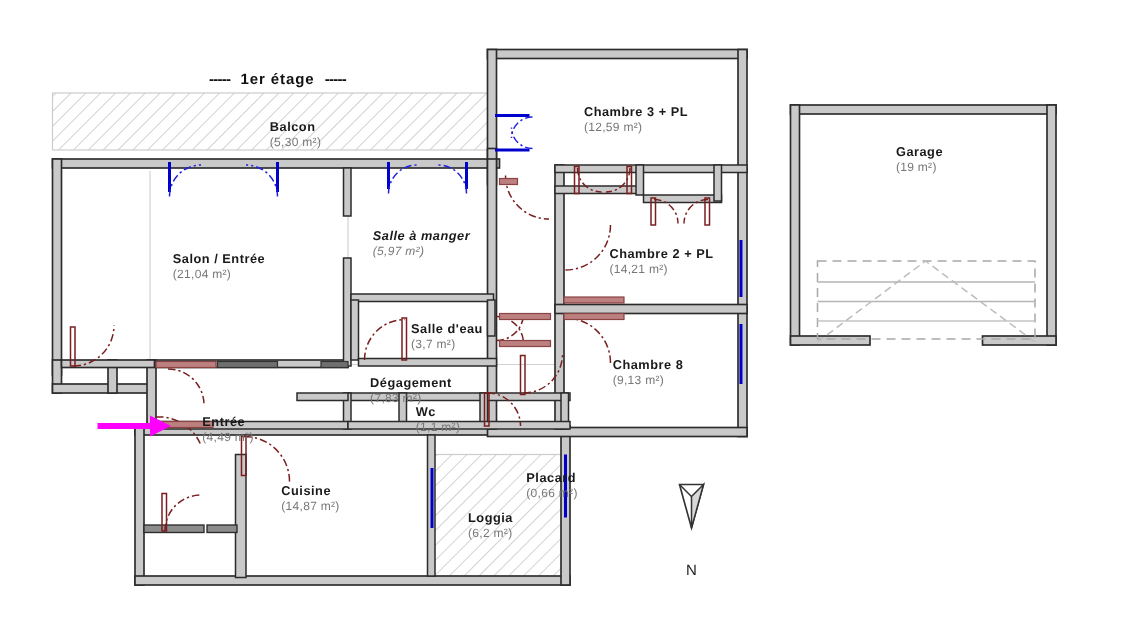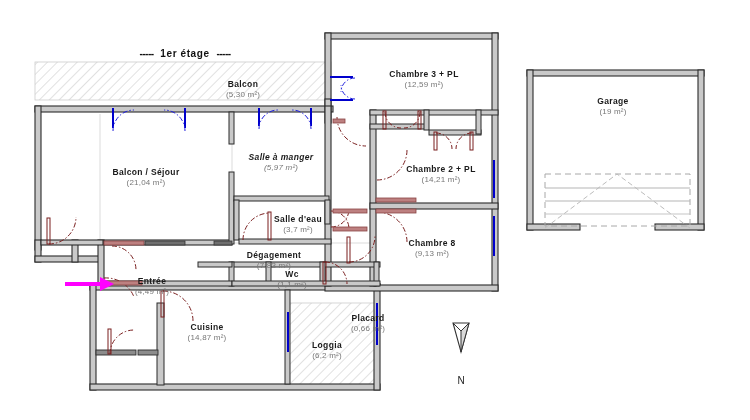--- a/index.html
+++ b/index.html
@@ -15,21 +15,21 @@
     overflow: hidden;
   }
   #plan {
     position: absolute;
     left: 0; top: 0;
     width: 750px;
     height: 420px;
   }
   .lbl {
     position: absolute;
-    text-align: center;
+    text-align: left;
     transform: translateX(-50%);
     pointer-events: none;
     white-space: nowrap;
   }
   .lbl .nm {
     display: block;
     font-size: 8.5px;
     font-weight: bold;
     color: #1a1a1a;
     letter-spacing: 0.35px;
@@ -264,27 +264,27 @@
       <line x1="453" y1="323" x2="461" y2="331" stroke="#333333" stroke-width="1"></line>
     </g>
   </svg>
 
   <div id="title">
     <span class="dash">-----</span>
     &nbsp;<span>1er étage</span>&nbsp;
     <span class="dash">-----</span>
   </div>
 
-  <div class="lbl" style="left:197px; top:79px;margin-left:46px;">
+  <div class="lbl" style="left:197px; top:79px;">
     <span class="nm">Balcon</span>
     <span class="ar">(5,30 m²)</span>
   </div>
 
   <div class="lbl" style="left:146px; top:167px;">
-    <span class="nm">Balcon / Séjour</span>
+    <span class="nm">Salon / Entrée</span>
     <span class="ar">(21,04 m²)</span>
   </div>
 
   <div class="lbl" style="left:281px; top:152px;font-style:italic;">
     <span class="nm">Salle à manger</span>
     <span class="ar">(5,97 m²)</span>
   </div>
 
   <div class="lbl" style="left:298px; top:214px;">
     <span class="nm">Salle d'eau</span>

